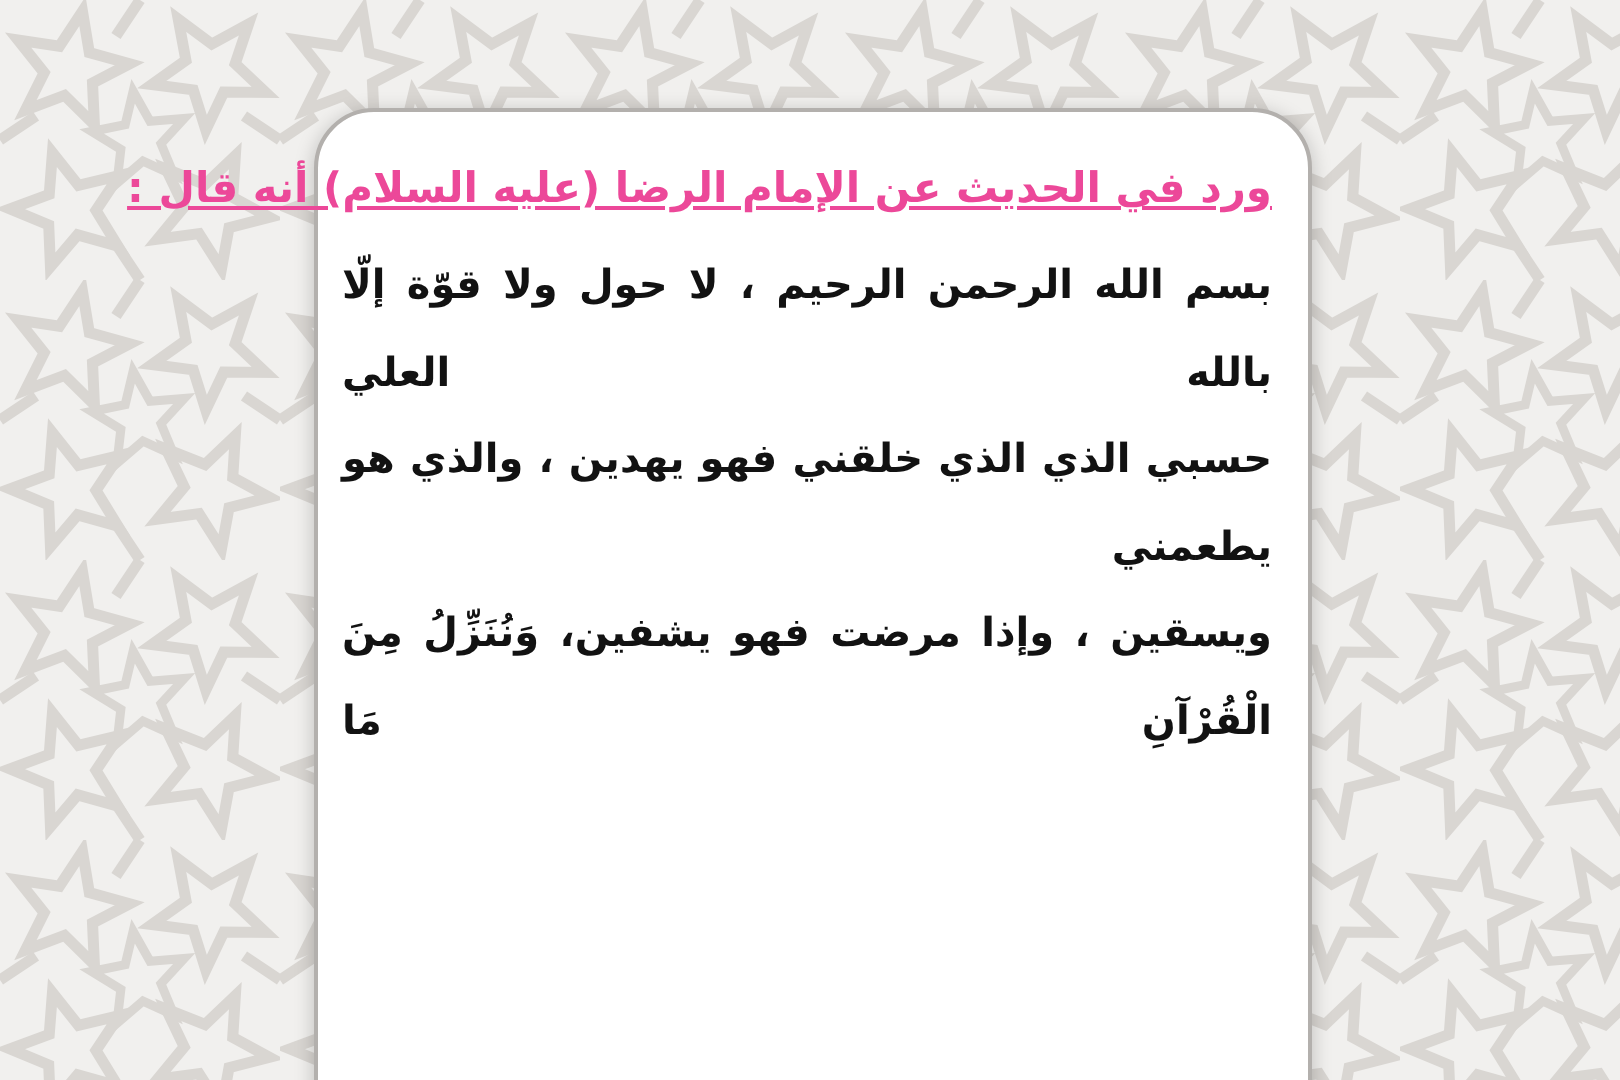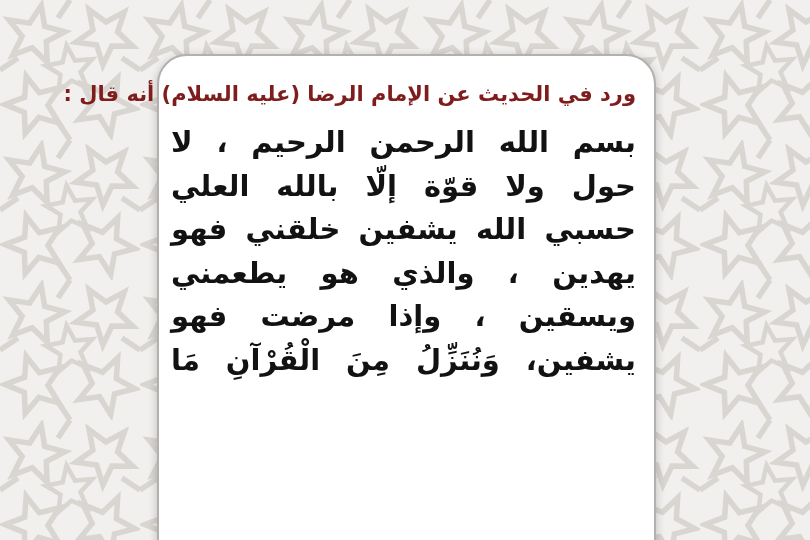--- a/index.html
+++ b/index.html
@@ -29,33 +29,34 @@
     height: 520px;
     background: #ffffff;
     border: 2px solid #b3b0ad;
     border-radius: 30px;
     box-sizing: border-box;
     box-shadow: 0 2px 10px rgba(0,0,0,0.22);
     padding: 16px 18px 10px 12px;
     direction: rtl;
   }
   .heading-line {
-    color: #7f1d1d;
+    color: #ec4899;
     font-size: 21px;
     font-weight: bold;
     line-height: 45px;
     text-align: right;
     white-space: nowrap;
+    text-decoration: underline;
   }
   .body-block {
     margin-top: 4px;
     color: #121212;
   }
   .body-line {
-    font-size: 29px;
+    font-size: 20px;
     font-weight: bold;
     line-height: 43.5px;
     text-align: justify;
     text-align-last: justify;
     direction: rtl;
   }
 </style>
 </head>
 <body>
 
@@ -77,19 +78,19 @@
     <rect x="0" y="0" width="810" height="540" fill="#f1f0ee"></rect>
     <rect x="0" y="0" width="810" height="540" fill="url(#starTile)"></rect>
   </svg>
 
   <div class="quote-card">
     <div class="heading">
       <div class="heading-line">ورد في الحديث عن الإمام الرضا (عليه السلام) أنه قال :</div>
     </div>
     <div class="body-block">
       <div class="body-line">بسم الله الرحمن الرحيم ، لا حول ولا قوّة إلّا بالله العلي</div>
-      <div class="body-line">حسبي الله يشفين خلقني فهو يهدين ، والذي هو يطعمني</div>
+      <div class="body-line">حسبي الذي الذي خلقني فهو يهدين ، والذي هو يطعمني</div>
       <div class="body-line">ويسقين ، وإذا مرضت فهو يشفين، وَنُنَزِّلُ مِنَ الْقُرْآنِ مَا</div>
 
     </div>
   </div>
 
 </div>
 
 </body></html>

